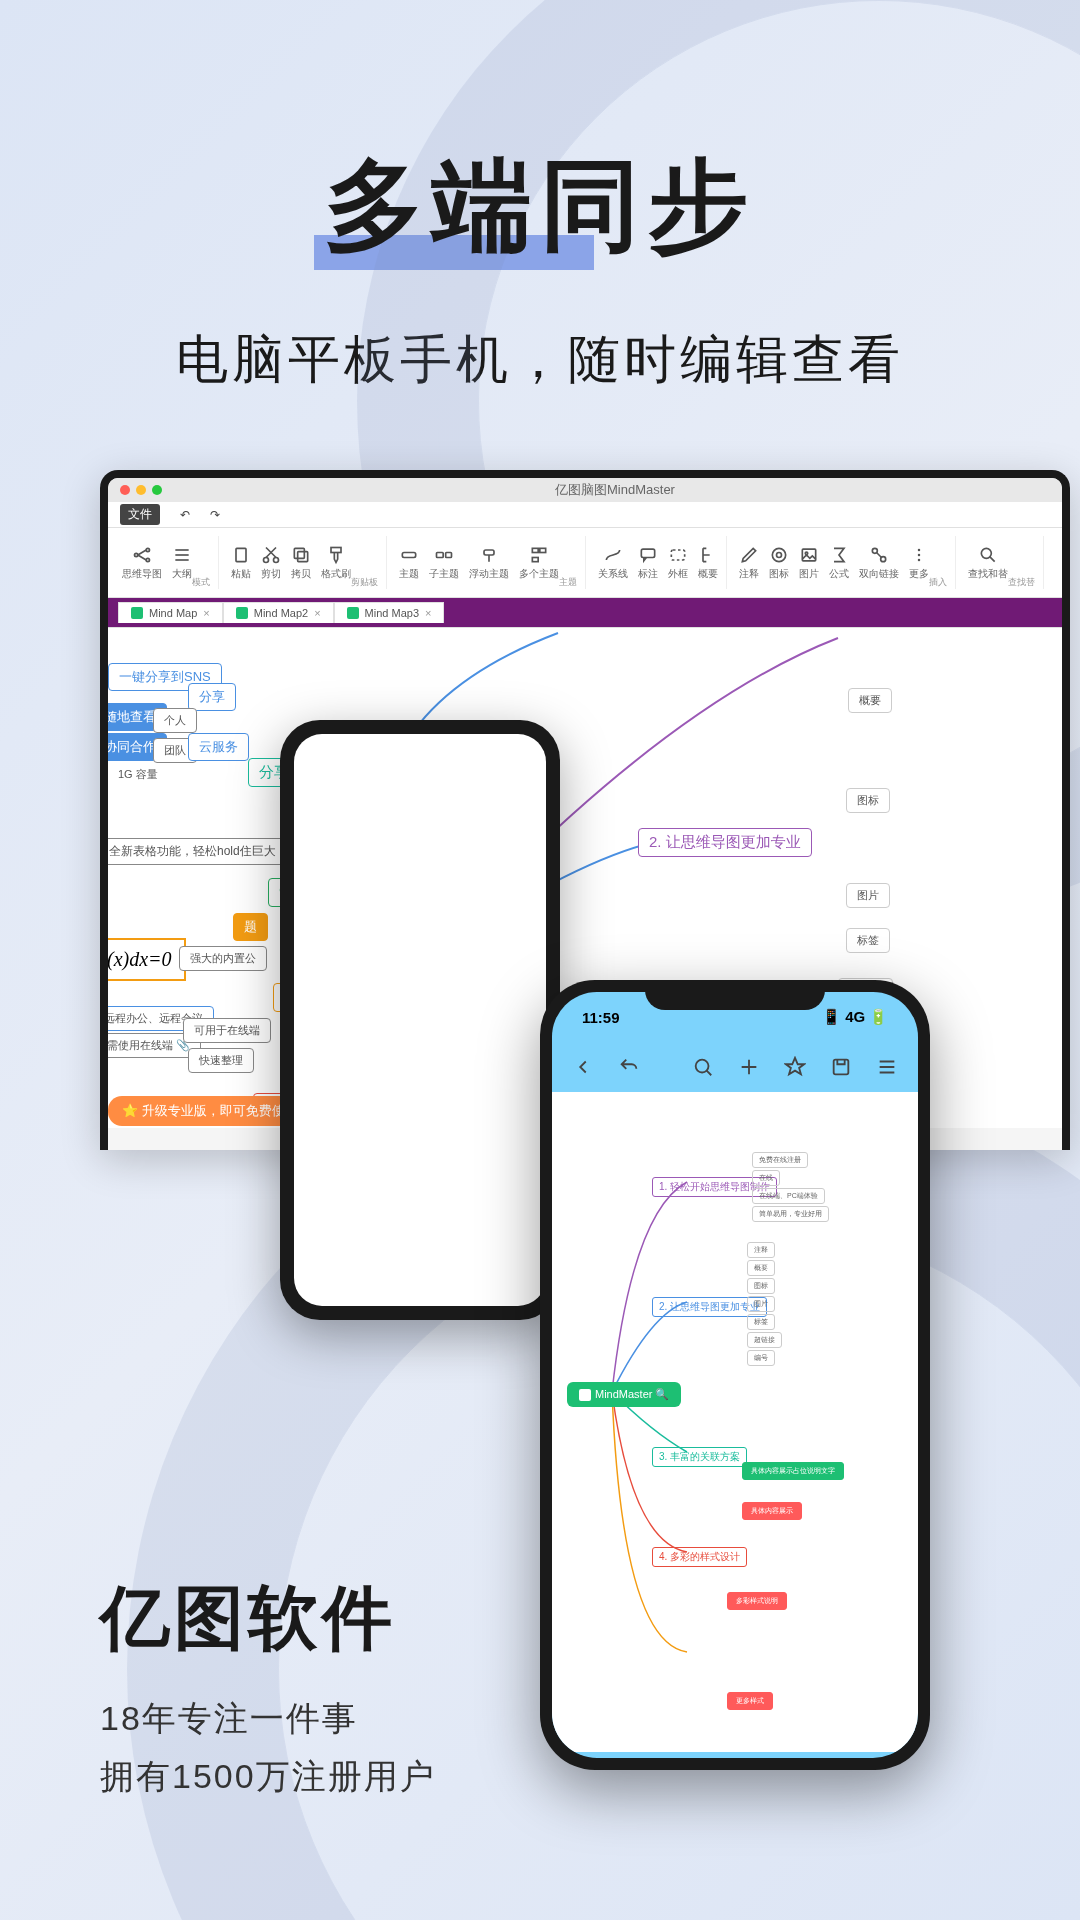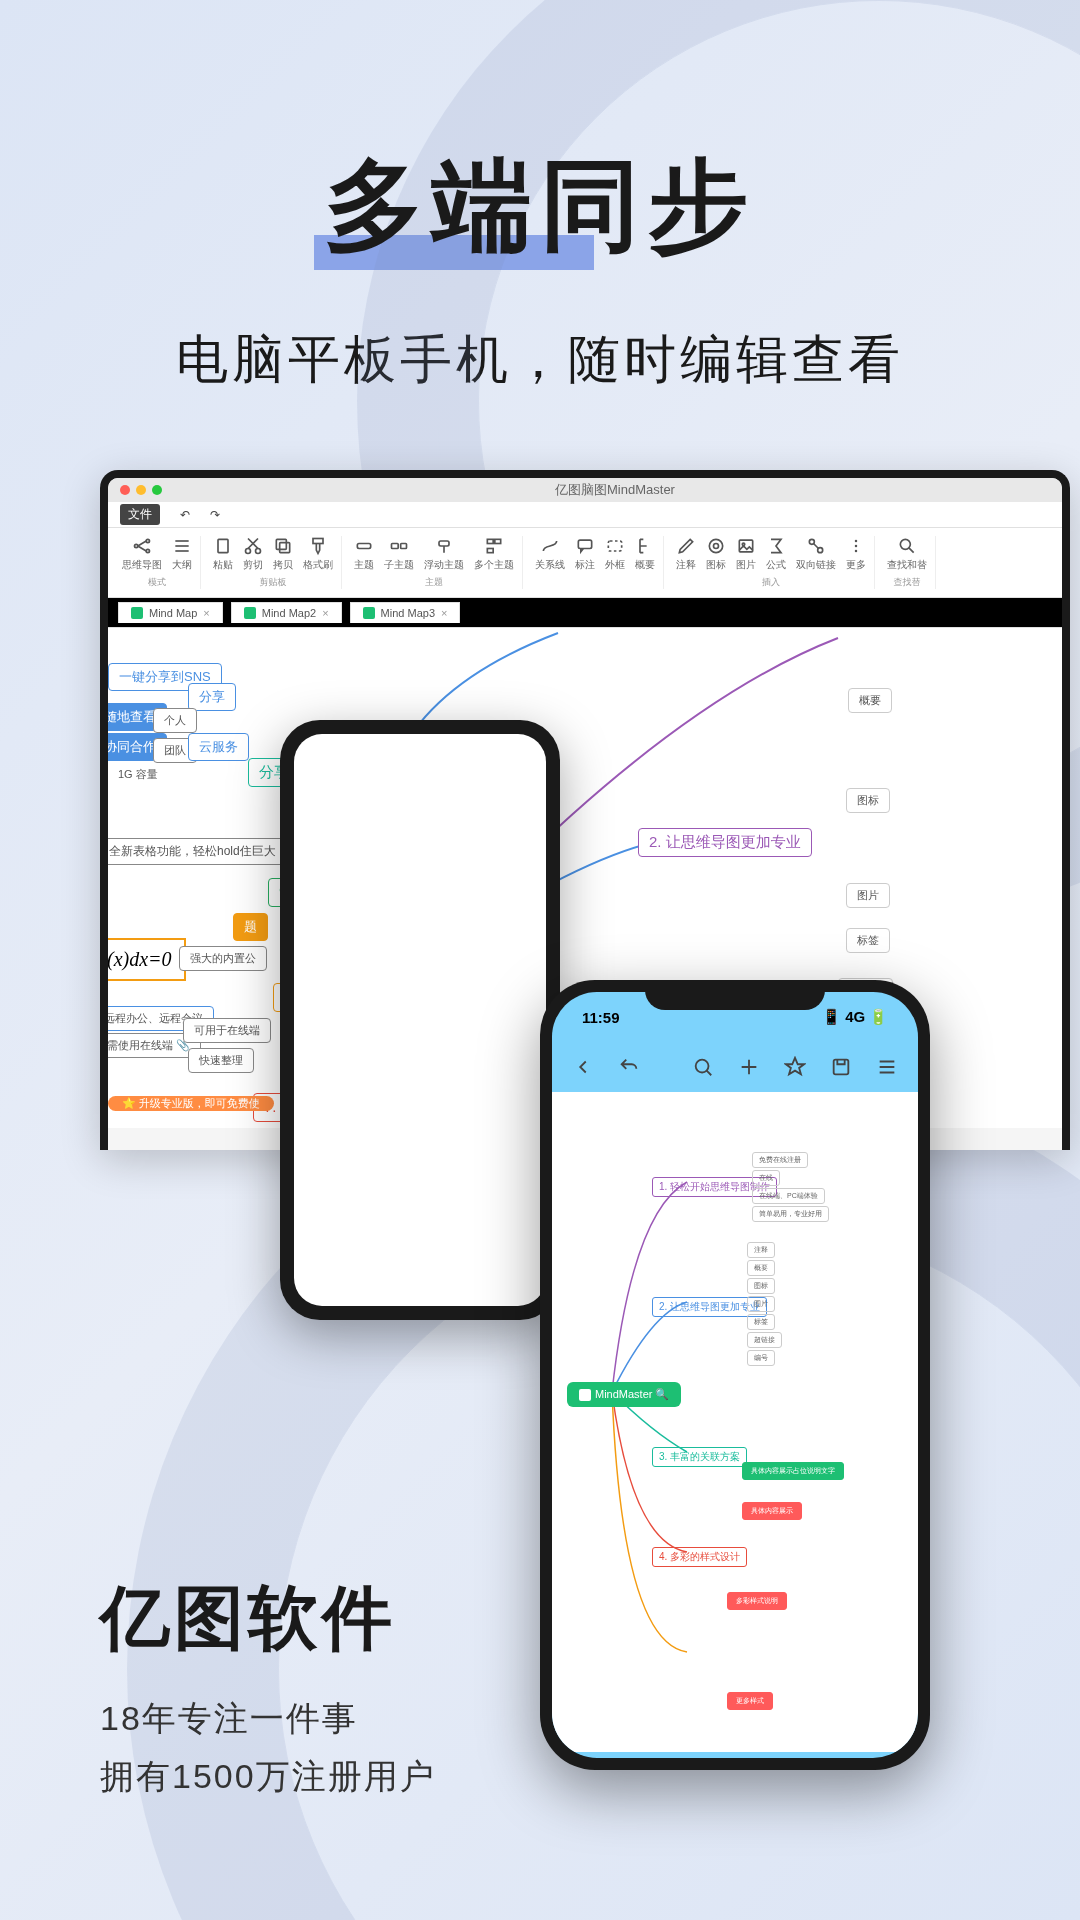--- a/index.html
+++ b/index.html
@@ -14,42 +14,42 @@
 .laptop{position:absolute;top:470px;left:100px;width:970px;height:680px;background:#f5f5f5;border-radius:18px 18px 0 0;border:8px solid #1a1a1a;border-bottom:none;box-shadow:0 10px 40px rgba(0,0,0,.2)}
 .laptop-top{height:24px;background:#e8e8e8;border-radius:10px 10px 0 0;display:flex;align-items:center;padding-left:12px;gap:6px}
 .dot{width:10px;height:10px;border-radius:50%}
 .dot.r{background:#ff5f56}.dot.y{background:#ffbd2e}.dot.g{background:#27c93f}
 .laptop-title{flex:1;text-align:center;font-size:13px;color:#666}
 .laptop-menu{height:26px;background:#fff;display:flex;align-items:center;padding:0 12px;gap:20px;font-size:12px;color:#444;border-bottom:1px solid #e0e0e0}
 .laptop-menu span:first-child{color:#fff;background:#444;padding:2px 8px;border-radius:3px}
 .laptop-ribbon-tabs{height:24px;background:#fff;display:flex;align-items:center;padding-left:270px;gap:40px;font-size:13px;color:#555}
 .laptop-ribbon-tabs span:first-child{color:#333;font-weight:500}
 .laptop-ribbon{height:70px;background:#fff;display:flex;padding:8px 6px;gap:4px;border-bottom:1px solid #e0e0e0}
-.ribbon-group{display:flex;flex-direction:column;align-items:center;padding:0 8px;border-right:1px solid #eee}
+.ribbon-group{display:flex;flex-direction:row;align-items:center;padding:0 8px;border-right:1px solid #eee}
 .ribbon-group-items{display:flex;gap:10px}
 .ribbon-item{display:flex;flex-direction:column;align-items:center;gap:2px;font-size:10px;color:#666}
 .ribbon-icon{width:20px;height:20px;color:#555}
 .ribbon-group-label{font-size:9px;color:#999;margin-top:auto}
-.laptop-tabs{height:30px;background:#000000;display:flex;align-items:center;padding-left:10px;gap:8px;border-bottom:1px solid #e0e0e0}
+.laptop-tabs{height:30px;background:#701a75;display:flex;align-items:center;padding-left:10px;gap:0;border-bottom:1px solid #e0e0e0}
 .file-tab{background:#fff;padding:4px 12px;font-size:11px;color:#555;border:1px solid #e0e0e0;border-bottom:none;display:flex;align-items:center;gap:6px}
 .file-tab .badge{width:12px;height:12px;background:#1dbf73;border-radius:2px}
 .file-tab .x{color:#999}
 .laptop-canvas{position:relative;height:500px;background:#fff;overflow:hidden}
 .node{position:absolute;padding:4px 10px;border-radius:4px;font-size:13px;background:#fff;border:1.5px solid;white-space:nowrap}
 .node.blue{border-color:#4a90e2;color:#4a90e2}
 .node.teal{border-color:#1abc9c;color:#1abc9c}
 .node.green{border-color:#27ae60;color:#27ae60}
 .node.orange{border-color:#f39c12;color:#f39c12}
 .node.red{border-color:#e74c3c;color:#e74c3c}
 .node.purple{border-color:#9b59b6;color:#9b59b6}
 .node.gray{border-color:#888;color:#555;border-width:1px;font-size:11px}
 .center-badge{position:absolute;background:#1dbf73;color:#fff;padding:8px 18px;border-radius:8px;font-size:16px;font-weight:500;display:flex;align-items:center;gap:6px}
 .center-badge::before{content:'';width:18px;height:18px;background:#fff;border-radius:3px}
 .formula-box{position:absolute;left:-15px;top:310px;border:2px solid #f39c12;background:#fff;padding:8px 12px;font-size:20px;font-family:Georgia,serif;font-style:italic}
-.orange-banner{position:absolute;background:#ff8c42;color:#fff;padding:0 14px;border-radius:14px;font-size:11px}
+.orange-banner{position:absolute;background:#ff8c42;color:#fff;padding:6px 14px;border-radius:14px;font-size:13px}
 svg.curve{position:absolute;pointer-events:none}
 .tablet{position:absolute;top:720px;left:280px;width:280px;height:600px;background:#1a1a1a;border-radius:40px;box-shadow:0 15px 50px rgba(0,0,0,.35)}
 .tablet-screen{position:absolute;inset:14px;background:#fff;border-radius:28px;overflow:hidden}
 .phone{position:absolute;top:980px;left:540px;width:390px;height:790px;background:#1a1a1a;border-radius:55px;box-shadow:0 20px 60px rgba(0,0,0,.4);z-index:10}
 .phone-screen{position:absolute;inset:12px;background:#7dd3fc;border-radius:45px;overflow:hidden}
 .phone-notch{position:absolute;top:0;left:50%;transform:translateX(-50%);width:180px;height:30px;background:#1a1a1a;border-radius:0 0 20px 20px;z-index:5}
 .phone-status{height:50px;display:flex;justify-content:space-between;align-items:center;padding:0 30px;font-size:15px;font-weight:600}
 .phone-toolbar{height:50px;display:flex;align-items:center;padding:0 20px;gap:24px;color:#444}
 .phone-toolbar-right{margin-left:auto;display:flex;gap:24px}
 .phone-icon{width:22px;height:22px}

